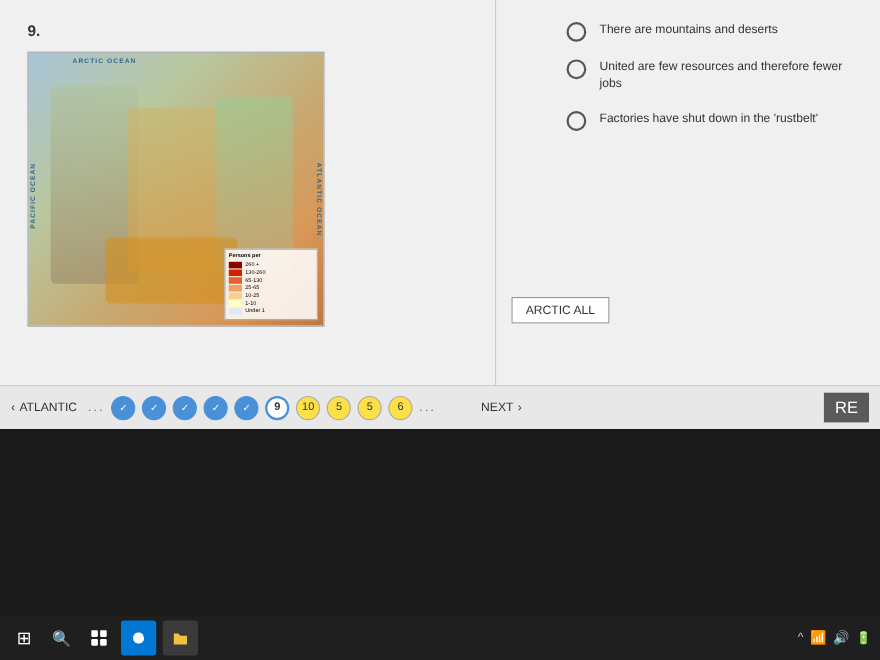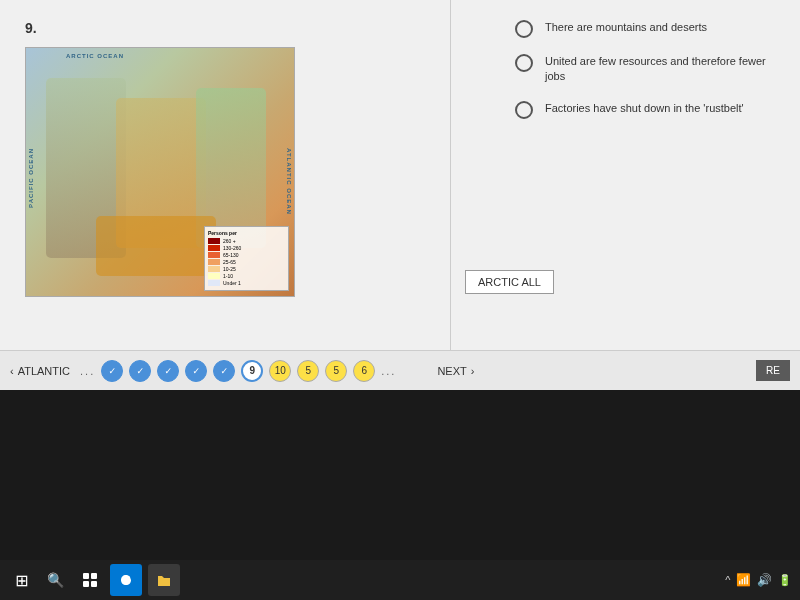--- a/index.html
+++ b/index.html
@@ -255,21 +255,21 @@
       cursor: pointer;
       margin-left: 4px;
       padding-left: 31px;
     }
 
     .nav-re-btn {
       background: #5a5a5a;
       color: white;
       border: none;
       padding: 5px 10px;
-      font-size: 10px;
+      font-size: 15px;
       cursor: pointer;
       margin-left: auto;
     }
 
     
     .taskbar {
       position: absolute;
       bottom: 0;
       left: 0;
       width: 800px;

